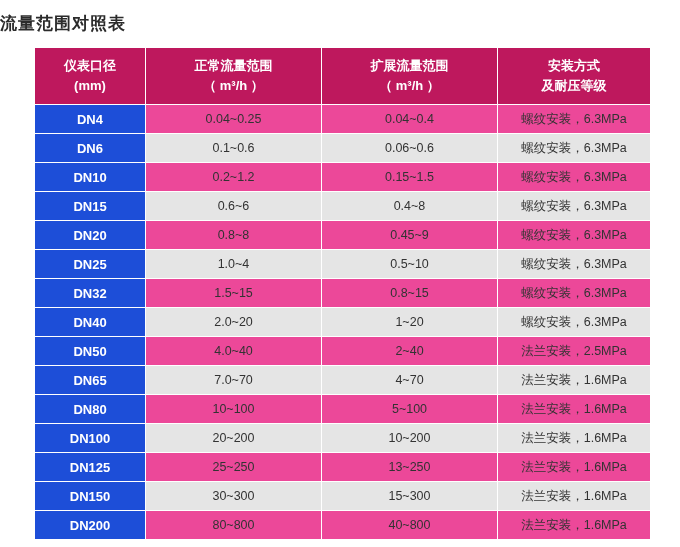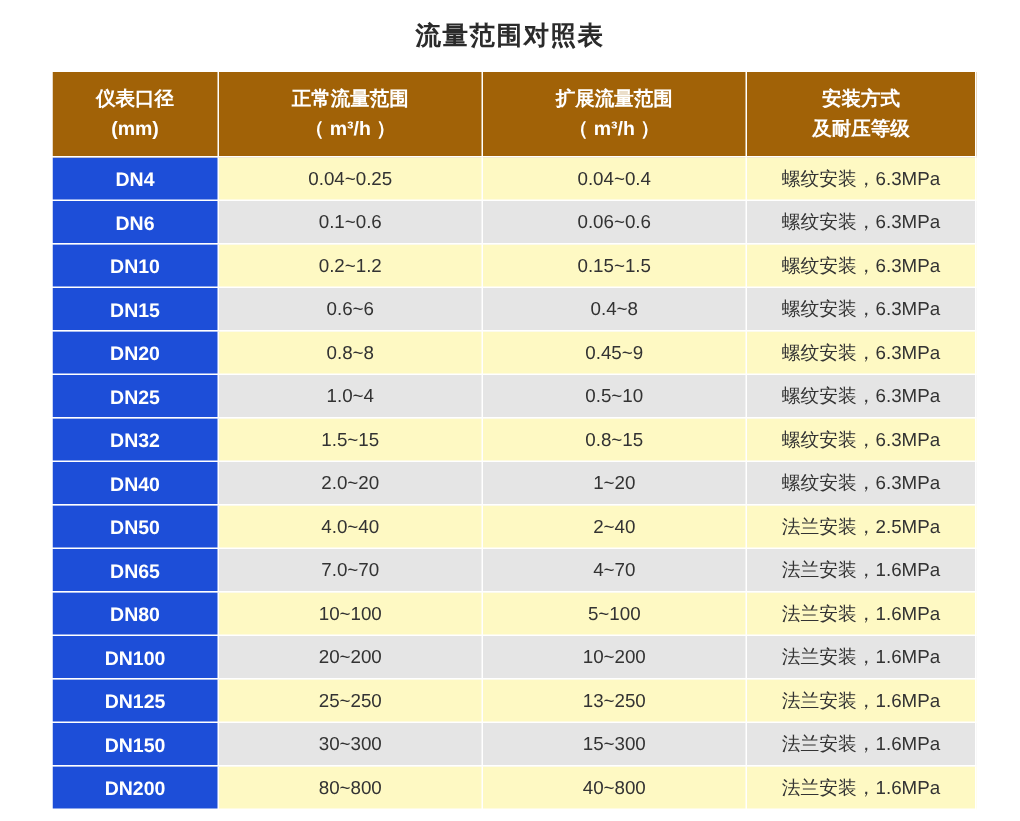--- a/index.html
+++ b/index.html
@@ -14,21 +14,20 @@
     color: #222;
     overflow: hidden;
   }
   .page {
     width: 680px;
     height: 547px;
     position: relative;
     box-sizing: border-box;
   }
   .title {
-    text-align: center;
     font-size: 17px;
     font-weight: bold;
     color: #2b2b2b;
     padding-top: 12px;
     padding-bottom: 12px;
     letter-spacing: 1px;
   }
   .table-wrap {
     padding: 0 34px;
     box-sizing: border-box;
@@ -37,21 +36,21 @@
     border-collapse: collapse;
     width: 612px;
     table-layout: fixed;
   }
   table.flow-table th, table.flow-table td {
     border: 1px solid #ffffff;
     padding: 0;
     margin: 0;
   }
   thead th {
-    background: #a16207;
+    background: #be185d;
     color: #ffffff;
     font-size: 13px;
     font-weight: bold;
     height: 56px;
     vertical-align: middle;
     text-align: center;
     line-height: 1.55;
     border-right: 1px solid #ffffff;
     border-bottom: 1px solid #ffffff;
   }
@@ -70,21 +69,21 @@
     vertical-align: middle;
     color: #333;
   }
   tbody td.dn {
     background: #1d4ed8;
     color: #ffffff;
     font-weight: bold;
     font-size: 13px;
   }
   tbody tr.odd td.data {
-    background: #fef9c3;
+    background: #ec4899;
   }
   tbody tr.even td.data {
     background: #e5e5e5;
     margin-top: 24px;
   }
   tbody td.data {
     border-right: 1px solid #ffffff;
     border-bottom: 1px solid #ffffff;
   }
   tbody td.dn {

